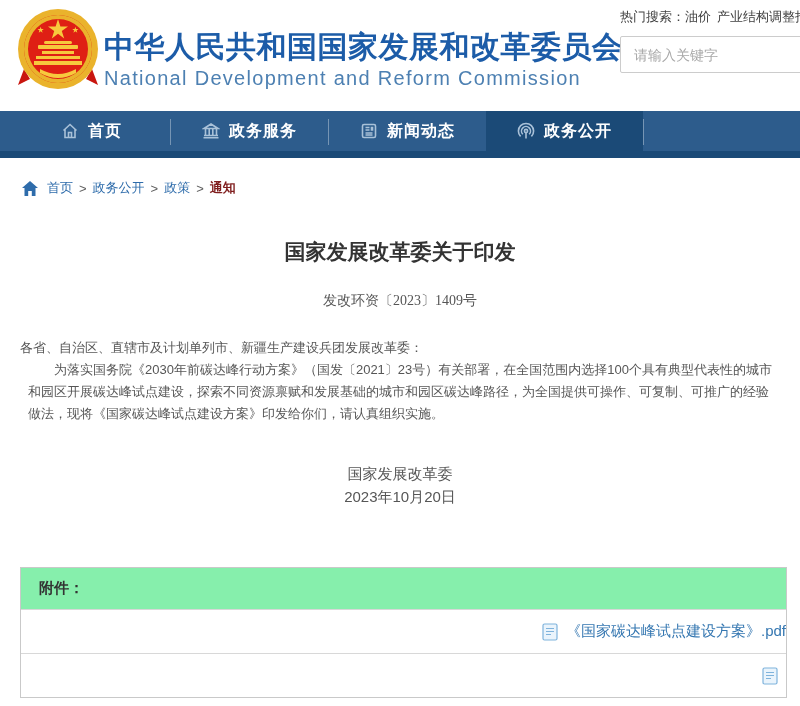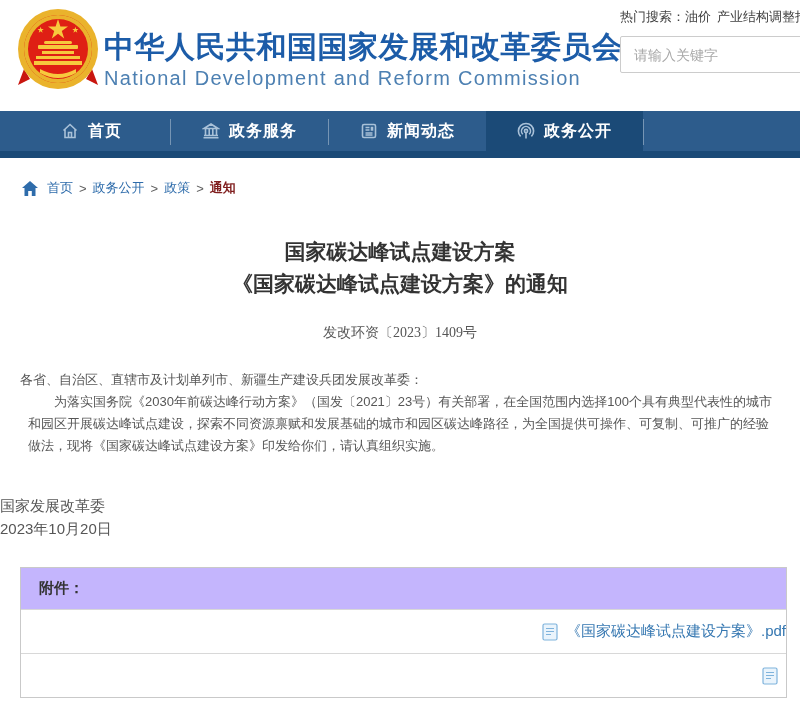--- a/index.html
+++ b/index.html
@@ -37,25 +37,25 @@
   .breadcrumb a { color:#2e6cab; text-decoration:none; }
   .breadcrumb .sep { color:#5f5f5f; margin:0 6px; }
   .breadcrumb .current { color:#7f1d1d; font-weight:bold; }
 
   
   .article { width:800px; }
   .article-title { margin-top:38px; text-align:center; font-size:21px; font-weight:bold; color:#333; line-height:32px; }
   .doc-number { margin-top:24px; text-align:center; font-size:14px; color:#555;font-family:Liberation Serif, serif; }
   .article-body { margin:27px 20px 0 20px; font-size:13px; color:#565656; line-height:22px; }
   .article-body p.indent { text-indent:2em;margin-left:8px; }
-  .signature-block { margin-top:37px; font-size:15px; color:#565656; line-height:23px; }
+  .signature-block { margin-top:37px; text-align:center; font-size:15px; color:#565656; line-height:23px; }
 
   
   .attachments { position:absolute; left:20px; top:567px; width:767px; border:1px solid #c9c9c9; background:#fff; }
-  .attach-header { height:41px; background:#c4b5fd; display:flex; align-items:center; padding-left:18px;
+  .attach-header { height:41px; background:#86efac; display:flex; align-items:center; padding-left:18px;
     font-size:15px; font-weight:bold; color:#333; }
   .attach-row { height:44px; display:flex; align-items:center; padding-left:16px; border-top:1px solid #d8d8d8;justify-content:flex-end; }
   .attach-row:first-of-type { border-top:none; }
   .file-icon svg { width:16px; height:18px; margin-right:8px; display:block; }
   .attach-row a { font-size:15px; color:#3577b1; text-decoration:none; }
   .page-wrap { position:relative; width:800px; height:706px; }
 </style>
 </head>
 <body>
 
@@ -150,22 +150,21 @@
     <span class="sep">&gt;</span>
     <a href="#">政务公开</a>
     <span class="sep">&gt;</span>
     <a href="#">政策</a>
     <span class="sep">&gt;</span>
     <span class="current">通知</span>
   </div>
 
   <div class="article">
     <div class="article-title">
-      <div>国家碳达峰试点建设方案</div>
-      <div>《国家碳达峰试点建设方案》的通知</div>
+      <div>国家发展改革委关于印发</div>
     </div>
     <div class="doc-number">发改环资〔2023〕1409号</div>
     <div class="article-body">
       <p>各省、自治区、直辖市及计划单列市、新疆生产建设兵团发展改革委：</p>
       <p class="indent">为落实国务院《2030年前碳达峰行动方案》（国发〔2021〕23号）有关部署，在全国范围内选择100个具有典型代表性的城市和园区开展碳达峰试点建设，探索不同资源禀赋和发展基础的城市和园区碳达峰路径，为全国提供可操作、可复制、可推广的经验做法，现将《国家碳达峰试点建设方案》印发给你们，请认真组织实施。</p>
     </div>
     <div class="signature-block">
       <div>国家发展改革委</div>
       <div>2023年10月20日</div>
     </div>

